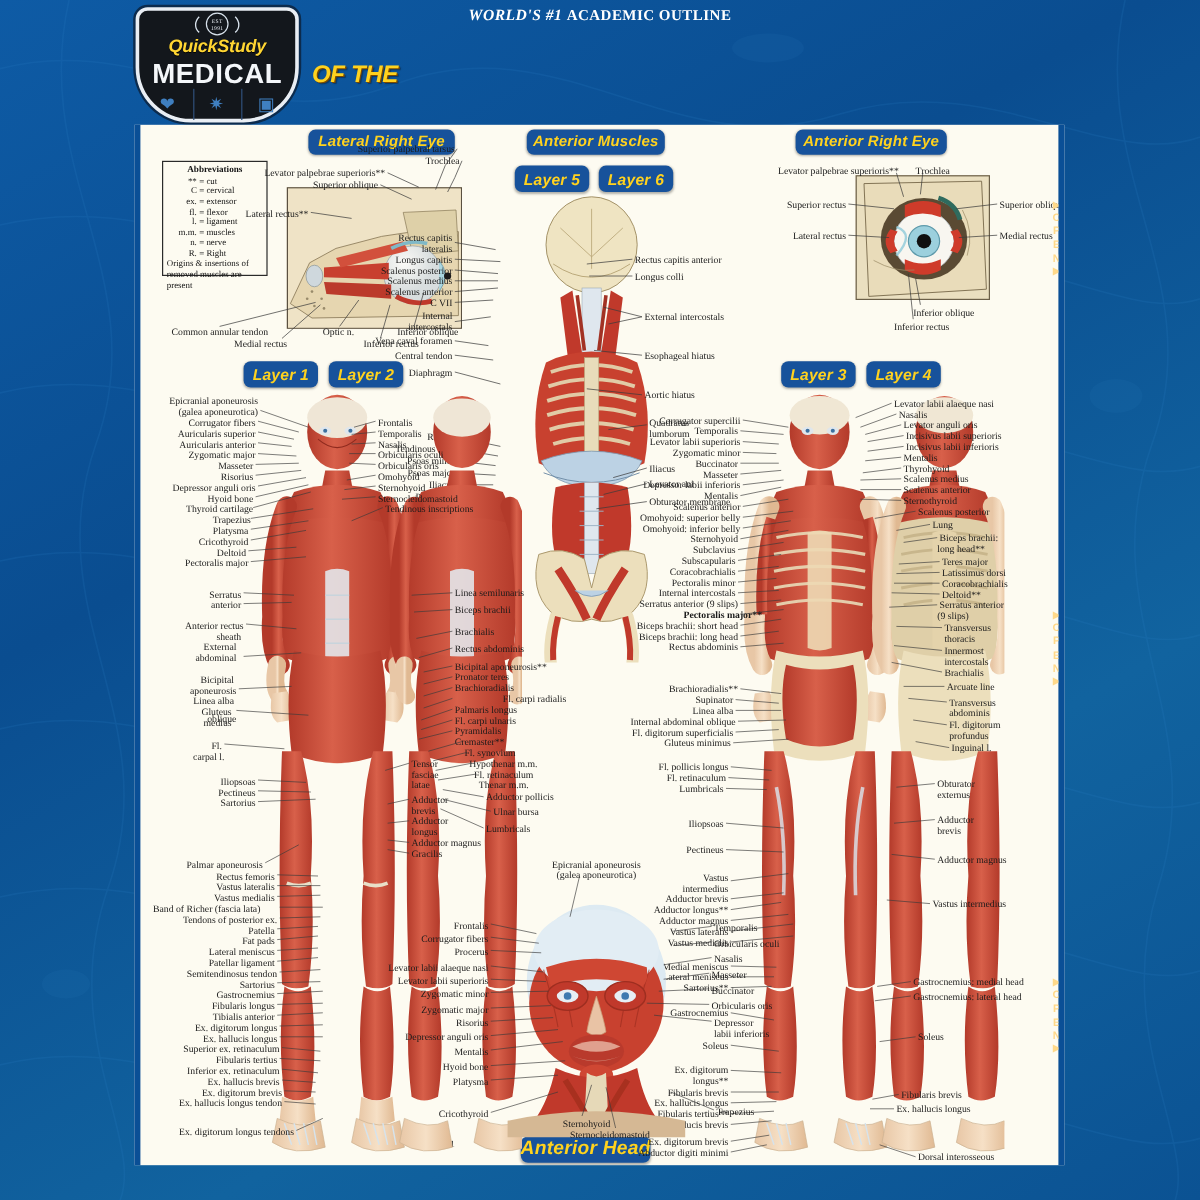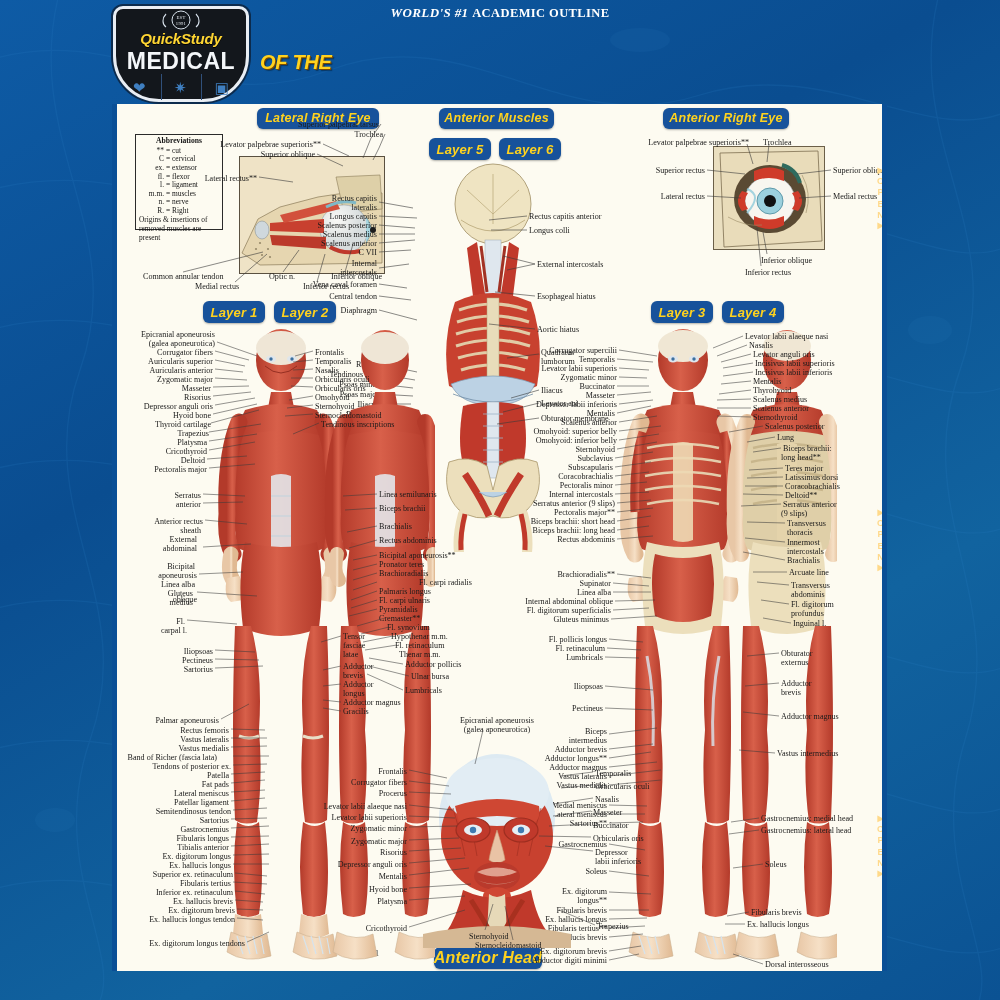--- a/index.html
+++ b/index.html
@@ -922,36 +922,36 @@
     <div class="lbl r" style="left:372px; top:314px; width:128px;">Scalenus anterior</div>
     <div class="lbl r" style="left:358px; top:323px; width:142px;">Omohyoid: superior belly</div>
     <div class="lbl r" style="left:358px; top:332px; width:142px;">Omohyoid: inferior belly</div>
     <div class="lbl r" style="left:372px; top:341px; width:126px;">Sternohyoid</div>
     <div class="lbl r" style="left:372px; top:350px; width:124px;">Subclavius</div>
     <div class="lbl r" style="left:368px; top:359px; width:128px;">Subscapularis</div>
     <div class="lbl r" style="left:364px; top:368px; width:132px;">Coracobrachialis</div>
     <div class="lbl r" style="left:364px; top:377px; width:132px;">Pectoralis minor</div>
     <div class="lbl r" style="left:360px; top:386px; width:136px;">Internal intercostals</div>
     <div class="lbl r" style="left:352px; top:395px; width:146px;">Serratus anterior (9 slips)</div>
-    <div class="lbl r" style="left:356px; top:404px; width:142px;">Pectoralis major**</div>
+    <div class="lbl r" style="left:376px; top:404px; width:142px;font-weight:bold;">Pectoralis major**</div>
     <div class="lbl r" style="left:352px; top:413px; width:146px;">Biceps brachii: short head</div>
     <div class="lbl r" style="left:352px; top:422px; width:146px;">Biceps brachii: long head</div>
     <div class="lbl r" style="left:360px; top:431px; width:138px;">Rectus abdominis</div>
     <div class="lbl r" style="left:360px; top:466px; width:138px;">Brachioradialis**</div>
     <div class="lbl r" style="left:360px; top:475px; width:134px;">Supinator</div>
     <div class="lbl r" style="left:360px; top:484px; width:134px;">Linea alba</div>
     <div class="lbl r" style="left:344px; top:493px; width:152px;">Internal abdominal oblique</div>
     <div class="lbl r" style="left:344px; top:502px; width:150px;">Fl. digitorum superficialis</div>
     <div class="lbl r" style="left:354px; top:511px; width:138px;">Gluteus minimus</div>
     <div class="lbl r" style="left:354px; top:531px; width:136px;">Fl. pollicis longus</div>
     <div class="lbl r" style="left:354px; top:540px; width:134px;">Fl. retinaculum</div>
     <div class="lbl r" style="left:354px; top:549px; width:132px;">Lumbricals</div>
     <div class="lbl r" style="left:382px; top:578px; width:104px;">Iliopsoas</div>
     <div class="lbl r" style="left:382px; top:600px; width:104px;">Pectineus</div>
-    <div class="lbl r" style="left:382px; top:623px; width:108px;">Biceps</div>
+    <div class="lbl r" style="left:382px; top:623px; width:108px;">Vastus</div>
     <div class="lbl r" style="left:382px; top:632px; width:108px;">intermedius</div>
     <div class="lbl r" style="left:382px; top:641px; width:108px;">Adductor brevis</div>
     <div class="lbl r" style="left:378px; top:650px; width:112px;">Adductor longus**</div>
     <div class="lbl r" style="left:378px; top:659px; width:112px;">Adductor magnus</div>
     <div class="lbl r" style="left:378px; top:668px; width:112px;">Vastus lateralis</div>
     <div class="lbl r" style="left:378px; top:677px; width:112px;">Vastus medialis</div>
     <div class="lbl r" style="left:378px; top:697px; width:112px;">Medial meniscus</div>
     <div class="lbl r" style="left:378px; top:706px; width:112px;">Lateral meniscus</div>
     <div class="lbl r" style="left:378px; top:715px; width:112px;">Sartorius**</div>
     <div class="lbl r" style="left:368px; top:736px; width:122px;">Gastrocnemius</div>

